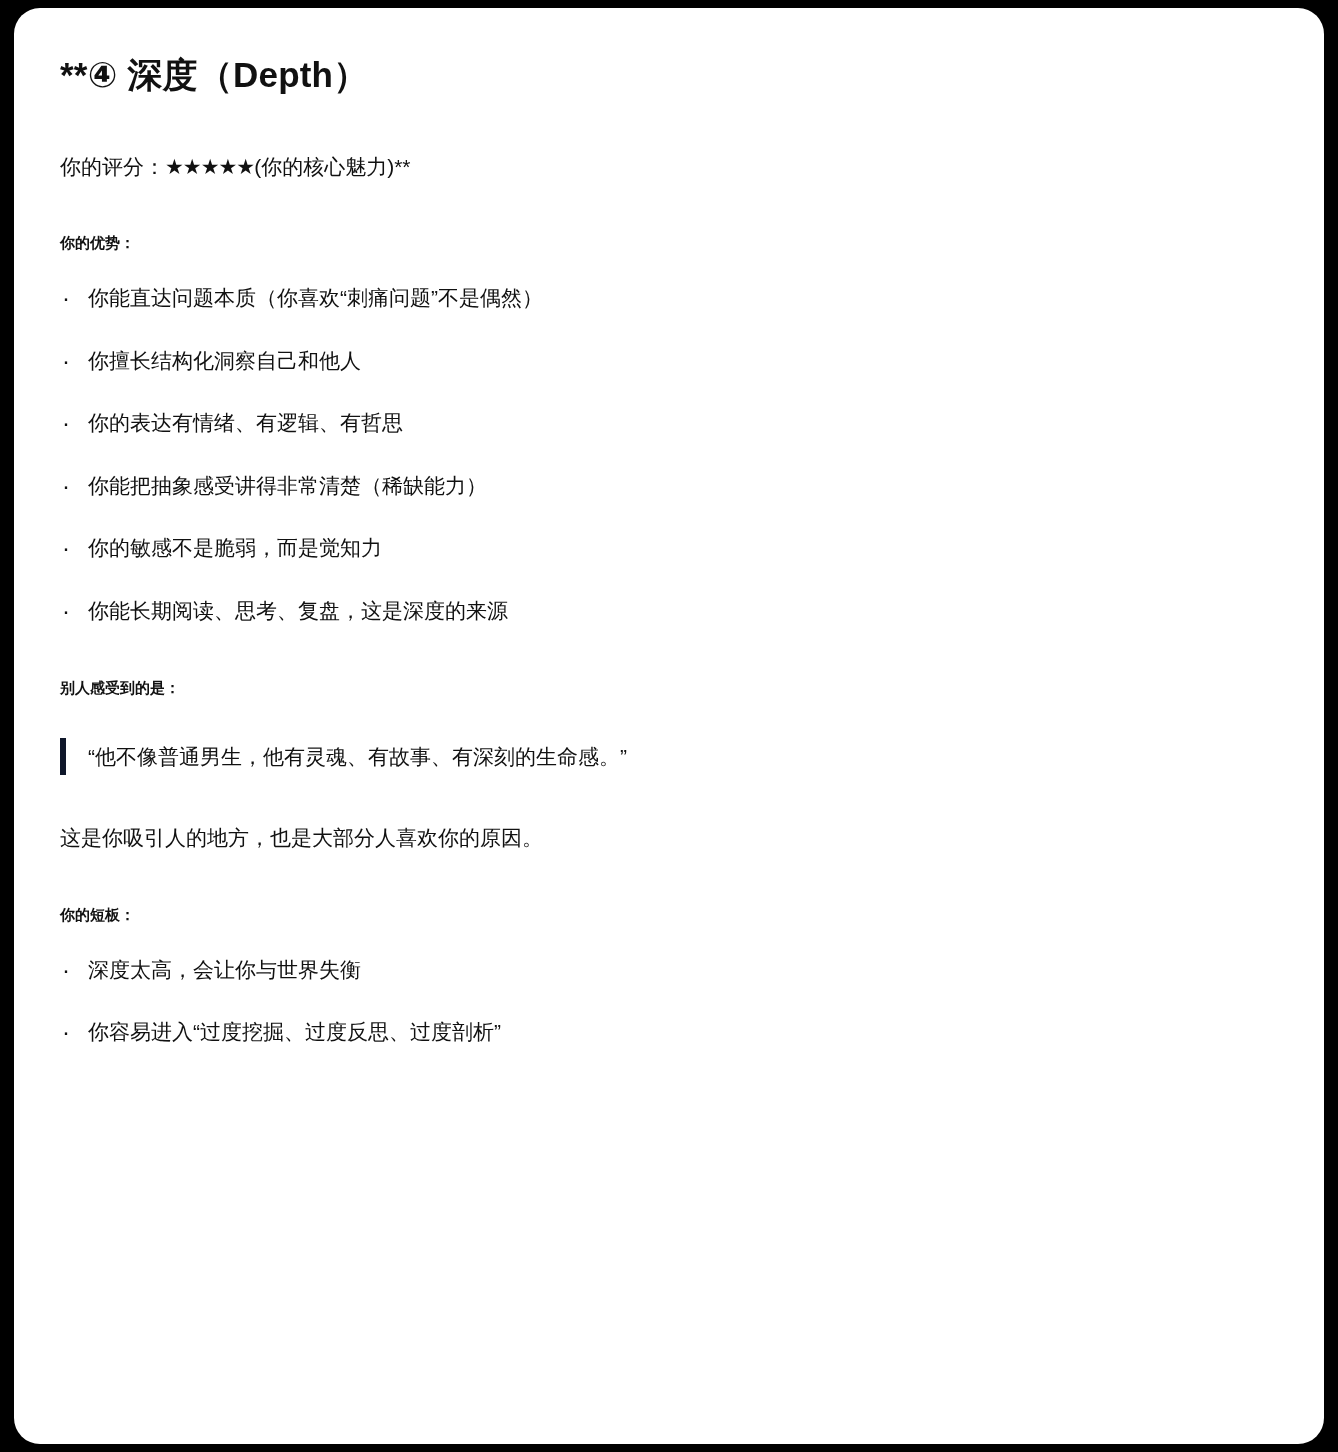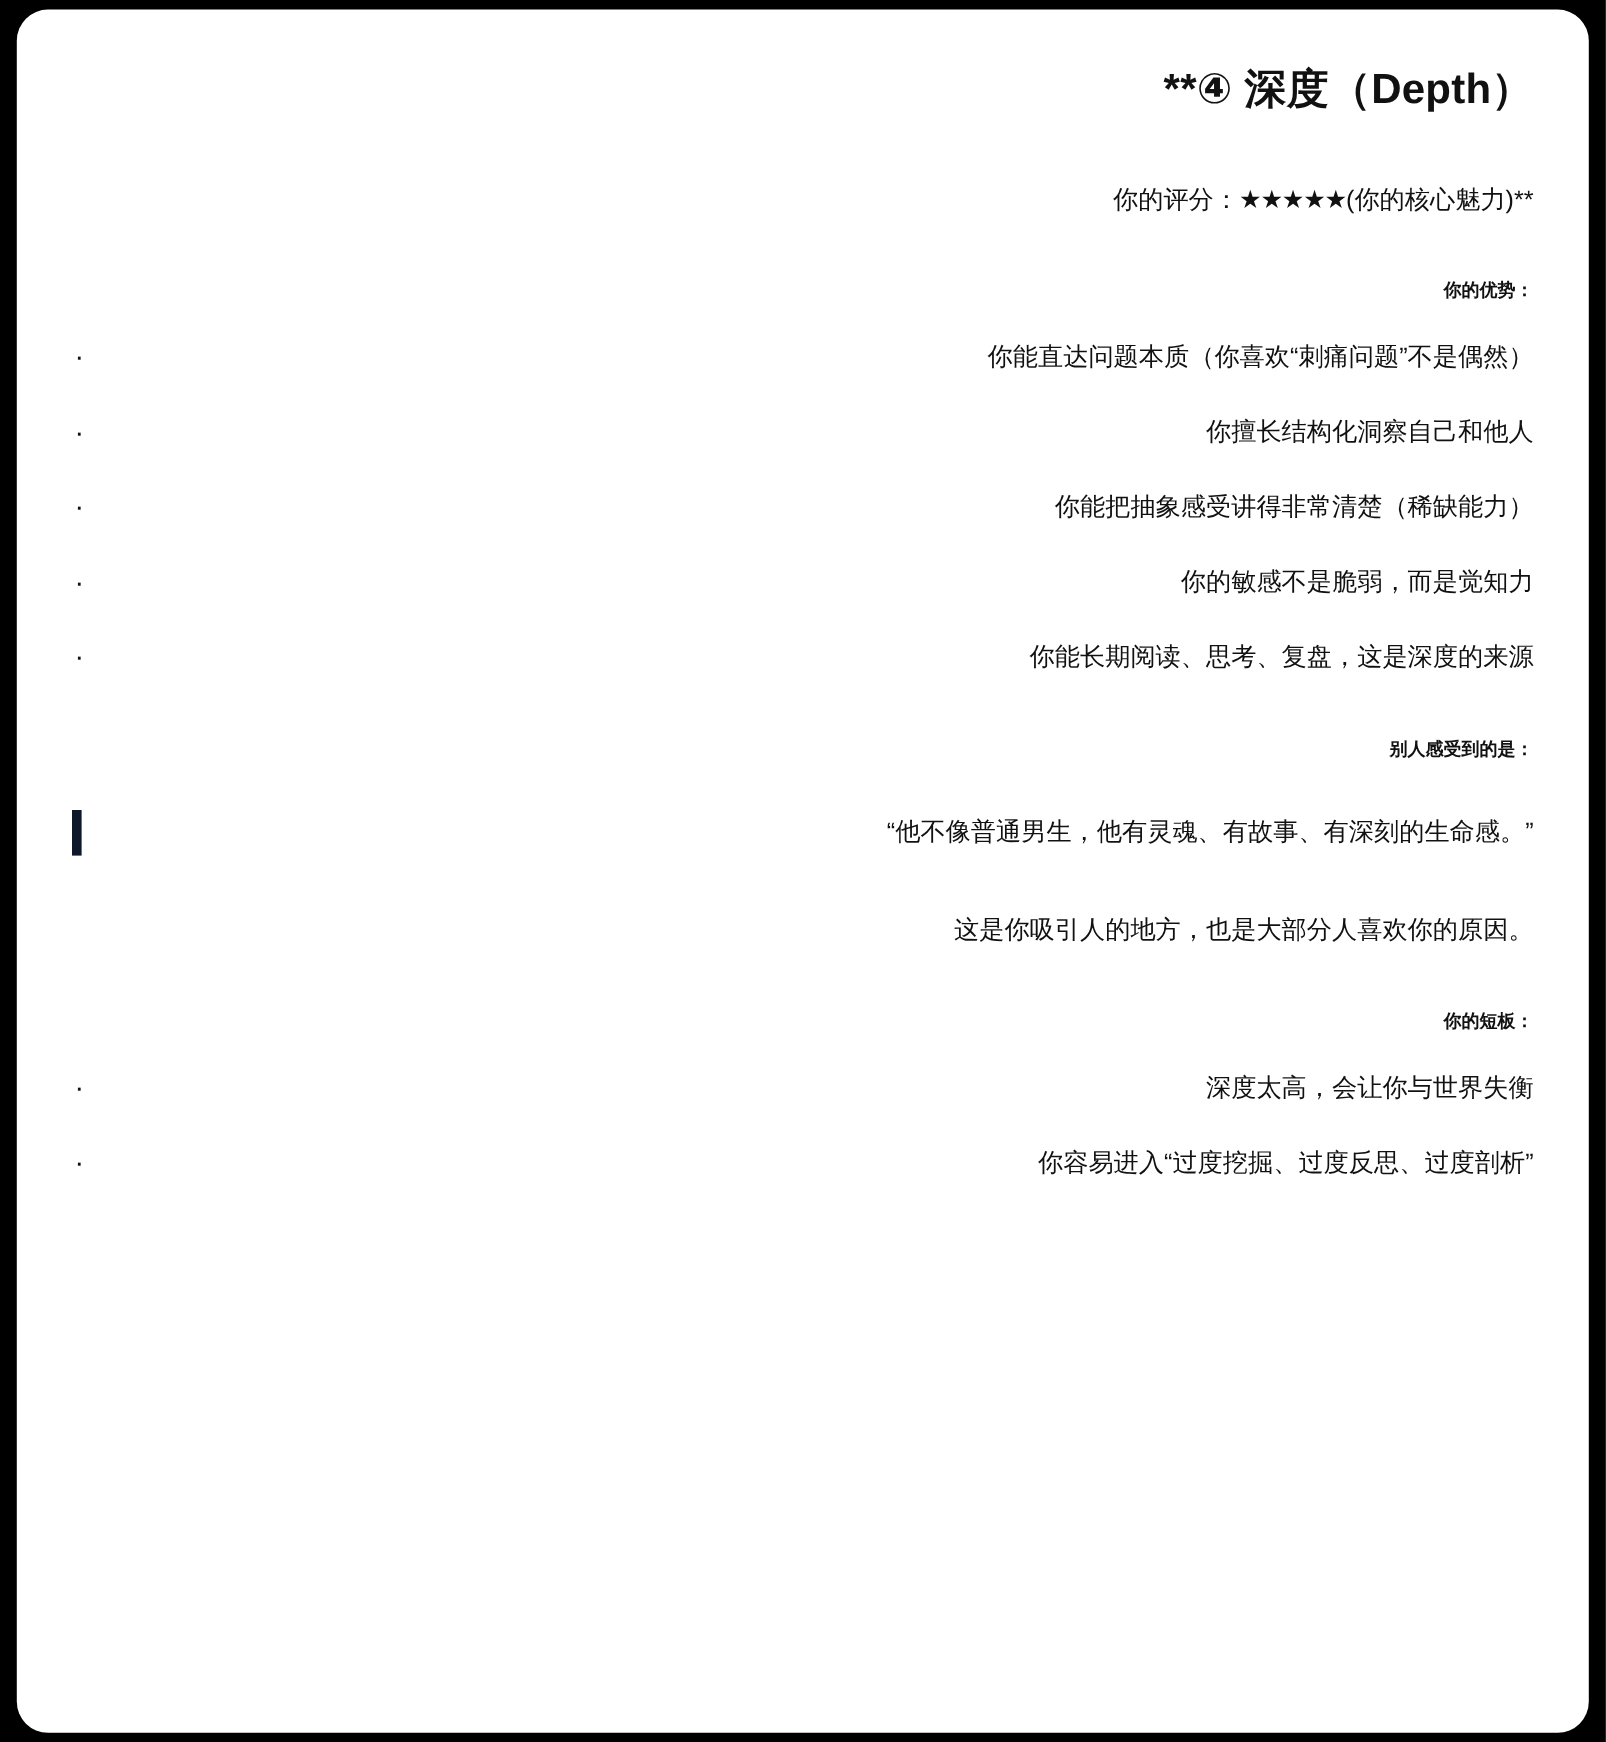--- a/index.html
+++ b/index.html
@@ -15,21 +15,20 @@
   .card {
     position: absolute;
     left: 14px;
     top: 8px;
     width: 1310px;
     height: 1436px;
     background: #ffffff;
     border-radius: 26px;
     box-sizing: border-box;
     overflow: hidden;
-    text-align: right;
   }
   .inner {
     padding: 44px 46px 20px 46px;
   }
   h1.title {
     font-size: 35px;
     font-weight: 700;
     color: #111111;
     margin: 0 0 0 0;
     letter-spacing: 0.2px;
@@ -74,21 +73,21 @@
     content: "\00B7";
     position: absolute;
     left: 2px;
     top: -2px;
     font-size: 24px;
     color: #111111;
   }
   blockquote.quote {
     margin: 38px 0 0 0;
     padding: 2px 0 2px 22px;
-    border-left: 8px solid #0f172a;
+    border-left: 6px solid #0f172a;
     font-size: 21px;
     color: #111111;
     line-height: 1.6;
   }
 </style>
 </head>
 <body>
 
 <div class="card">
   <div class="inner">
@@ -98,20 +97,21 @@
     <div class="rating-line">
       <span>你的评分：</span><span class="stars">★★★★★</span><span>(你的核心魅力)**</span>
     </div>
 
     <h2 class="sub">你的优势：</h2>
 
 
     <ul class="bullets">
       <li>你能直达问题本质（你喜欢“刺痛问题”不是偶然）</li>
       <li>你擅长结构化洞察自己和他人</li>
+      <li>你的表达有情绪、有逻辑、有哲思</li>
       <li>你能把抽象感受讲得非常清楚（稀缺能力）</li>
       <li>你的敏感不是脆弱，而是觉知力</li>
       <li>你能长期阅读、思考、复盘，这是深度的来源</li>
     </ul>
 
     <h2 class="sub">别人感受到的是：</h2>
 
     <blockquote class="quote">“他不像普通男生，他有灵魂、有故事、有深刻的生命感。”</blockquote>
 
     <p class="para">这是你吸引人的地方，也是大部分人喜欢你的原因。</p>

